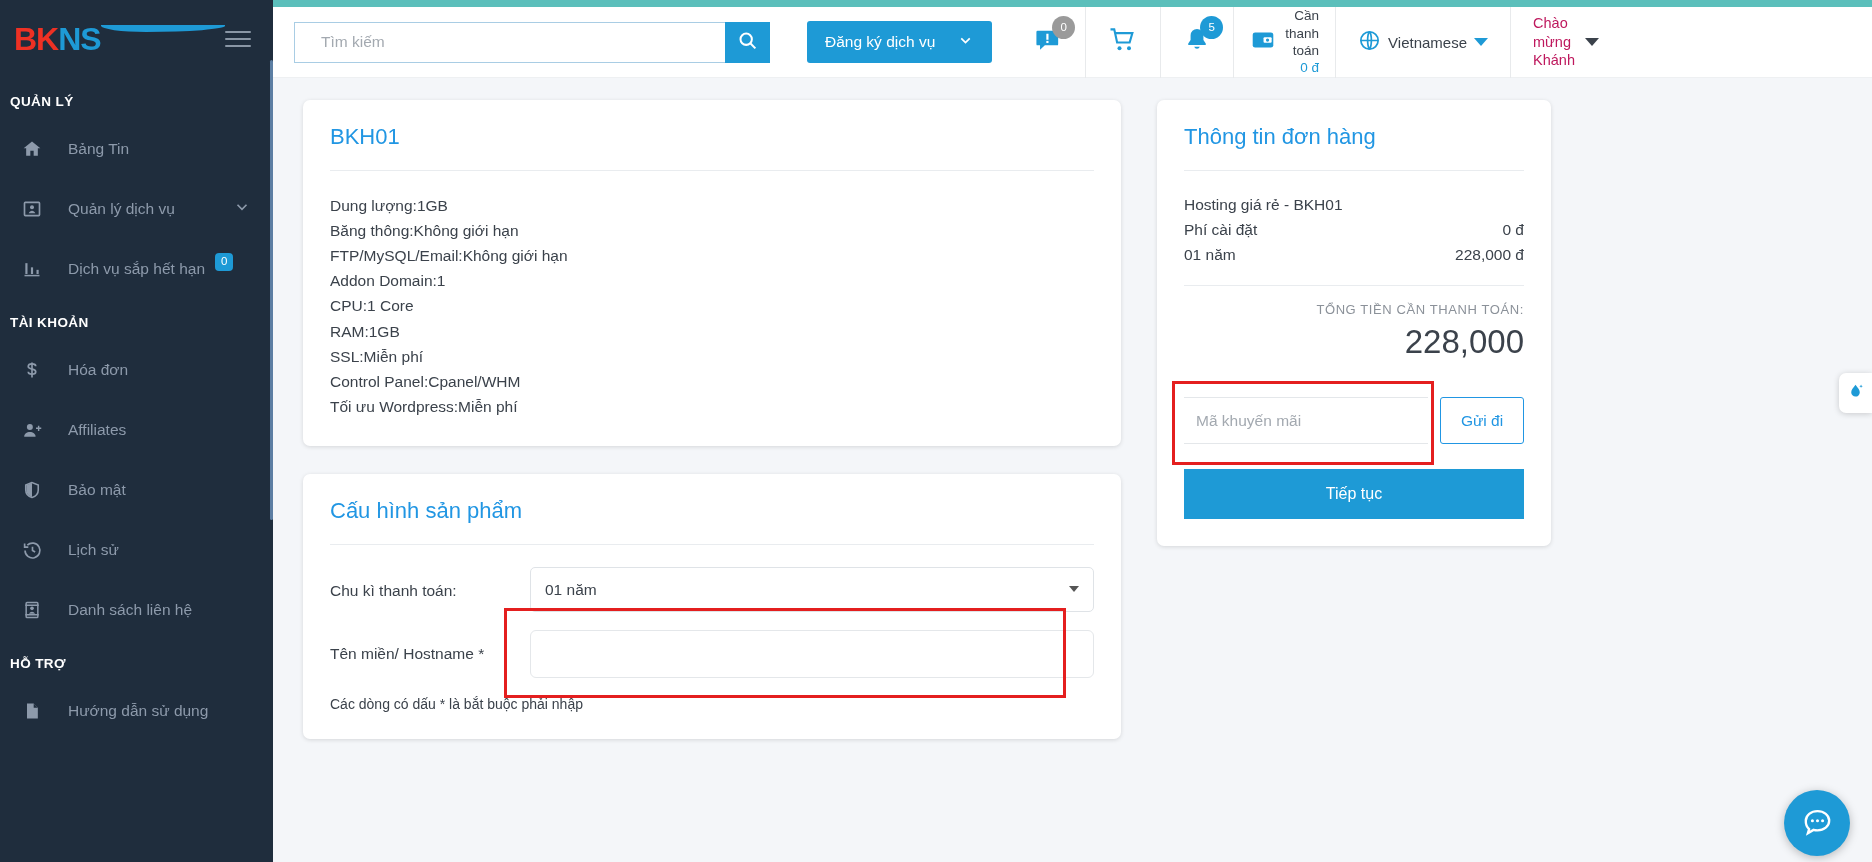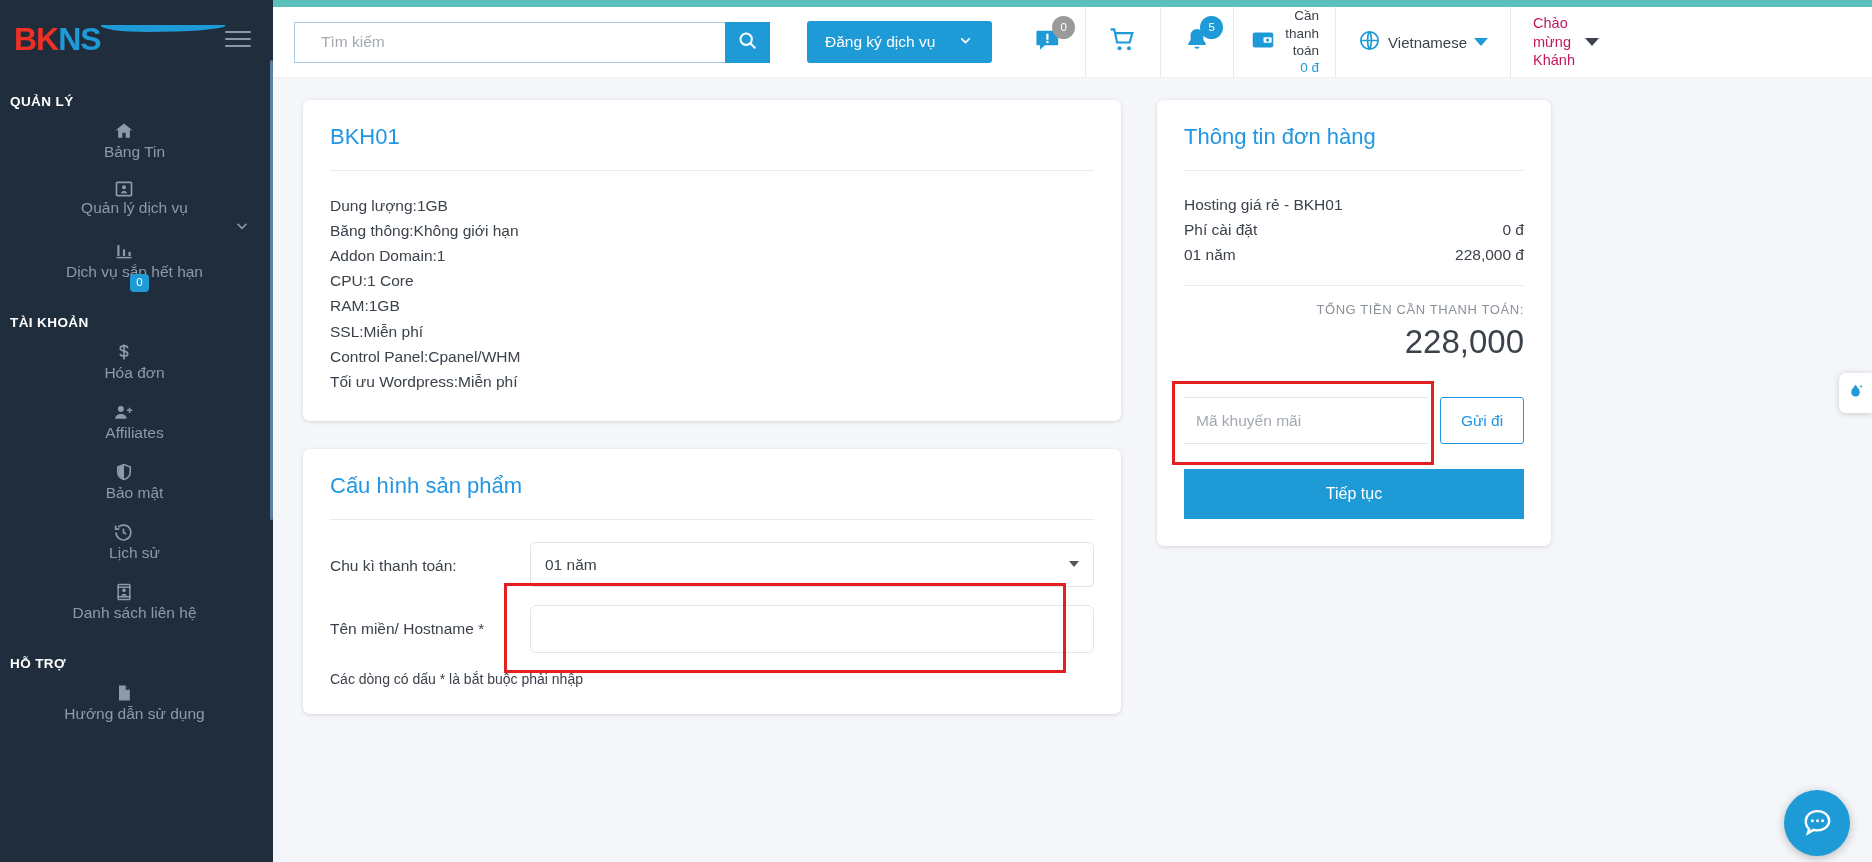--- a/index.html
+++ b/index.html
@@ -38,21 +38,21 @@
   .nav-section-title {
     color: #fff; font-size: 13.5px; font-weight: bold;
     letter-spacing: .4px;
     padding: 16px 0 10px 10px;
   }
   .nav-item {
     display: flex; align-items: center;
     height: 60px;
     padding: 0 22px 0 18px;
     color: #8d9aab; font-size: 15.5px;
-    cursor: pointer; position: relative; flex-direction: column;
+    cursor: pointer; position: relative;
   }
   .nav-item .ico {
     width: 28px; min-width: 28px; height: 24px;
     display: flex; align-items: center; justify-content: center;
     color: #8d9aab; margin-right: 22px;
   }
   .nav-item .ico svg { display: block; }
   .nav-label { white-space: nowrap; }
   .nav-badge {
     background: #1e9ad6; color: #fff; font-size: 11.5px;
@@ -441,20 +441,21 @@
     <div class="content">
 
       <div class="col-left">
 
         <section class="card">
           <div class="card-pad">
             <div class="card-title">BKH01</div>
             <div class="card-hr"></div>
             <div class="spec-line">Dung lượng:1GB</div>
             <div class="spec-line">Băng thông:Không giới hạn</div>
+            <div class="spec-line">FTP/MySQL/Email:Không giới hạn</div>
             <div class="spec-line">Addon Domain:1</div>
             <div class="spec-line">CPU:1 Core</div>
             <div class="spec-line">RAM:1GB</div>
             <div class="spec-line">SSL:Miễn phí</div>
             <div class="spec-line">Control Panel:Cpanel/WHM</div>
             <div class="spec-line">Tối ưu Wordpress:Miễn phí</div>
           </div>
         </section>
 
         <section class="card cfg-card">

